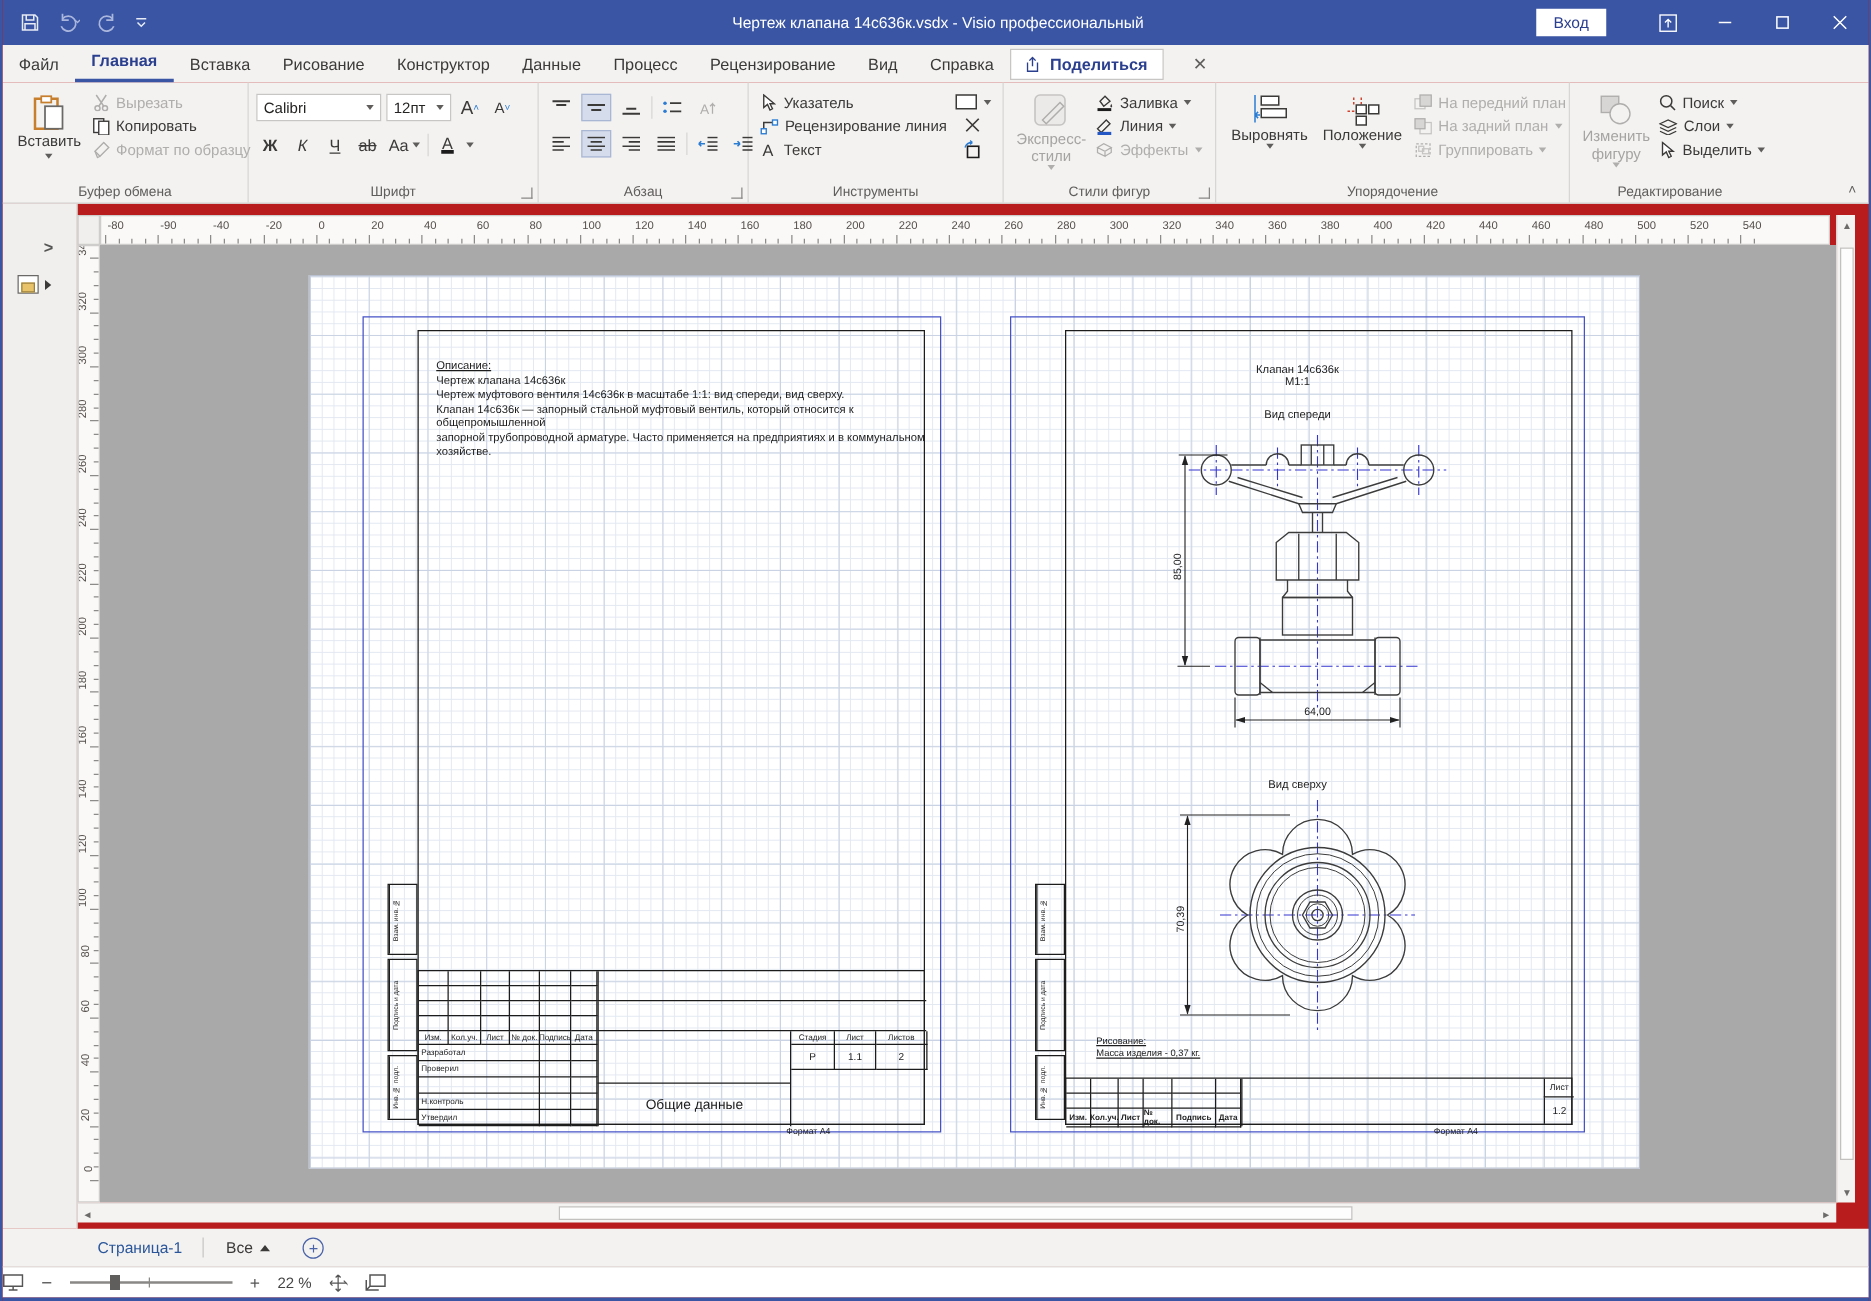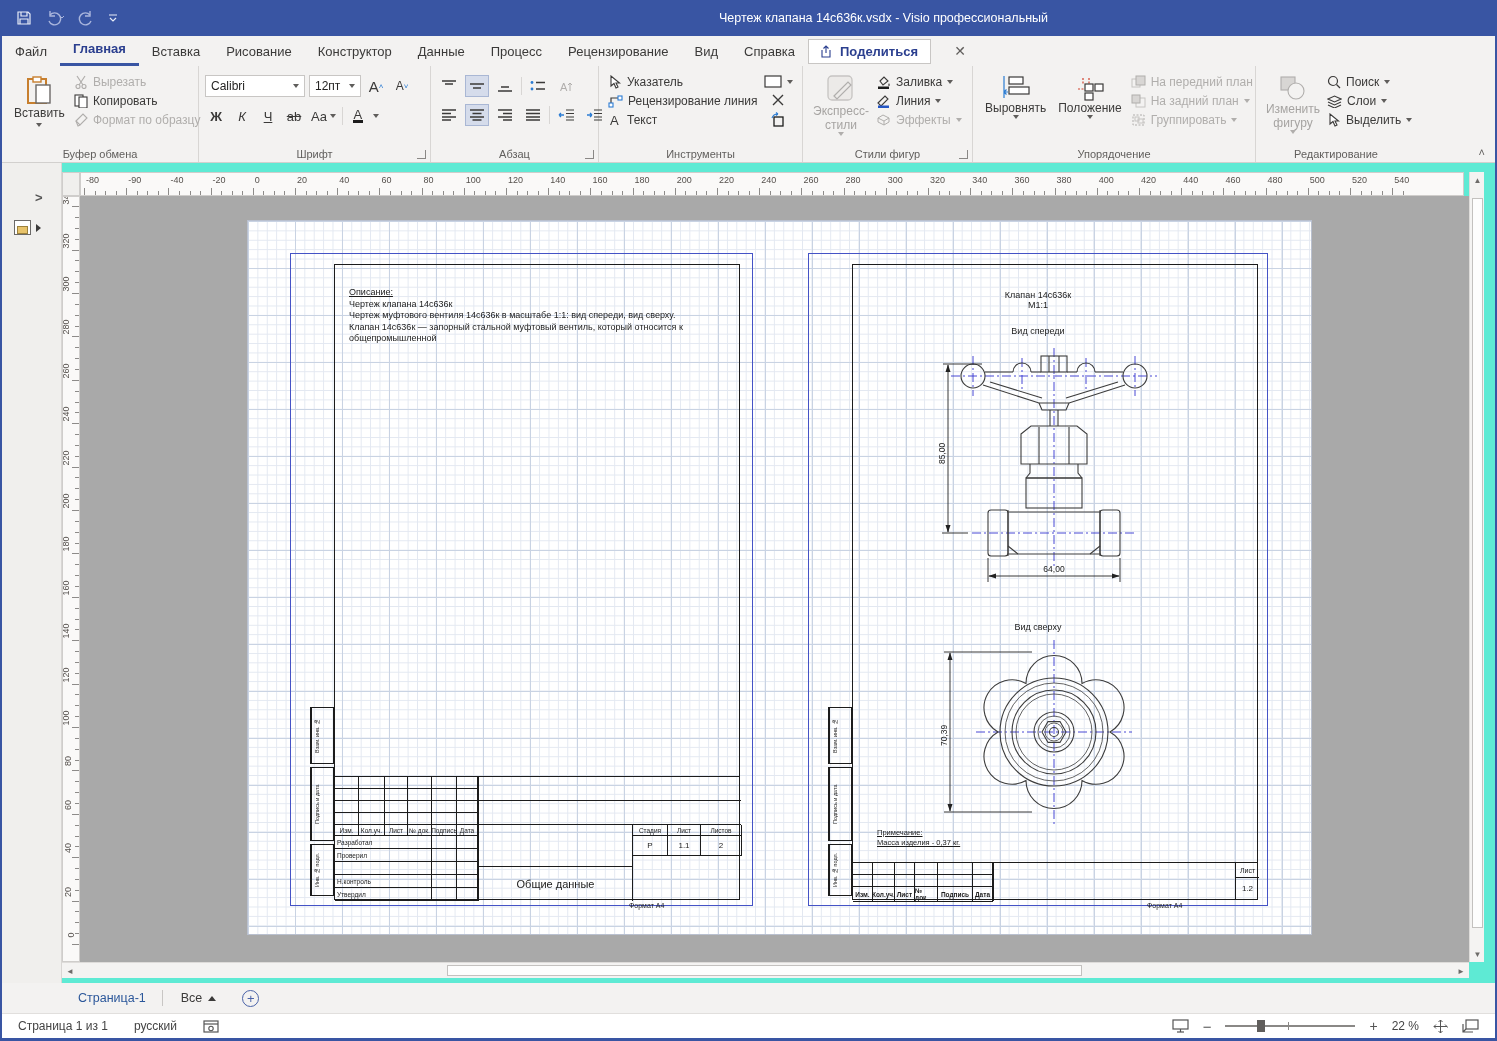--- a/index.html
+++ b/index.html
@@ -1,17 +1,17 @@
 <!DOCTYPE html>
 <html><head>
 <meta charset="utf-8">
 <style>
   *{margin:0;padding:0;box-sizing:border-box;}
   body{font-family:"Liberation Sans","DejaVu Sans",sans-serif;background:#3955a3;}
-  .app{position:relative;width:1497px;height:1041px;overflow:hidden;background:#5eead4;border-left:2px solid #3955a3;border-right:2px solid #3955a3;}
+  .app{position:relative;width:1497px;height:1041px;overflow:hidden;background:#b91c1c;border-left:2px solid #3955a3;border-right:2px solid #3955a3;}
   
   .titlebar{position:absolute;left:0;top:0;width:100%;height:36px;background:#3955a3;display:flex;align-items:center;color:#fff;}
   .qat{display:flex;align-items:center;gap:14px;padding-left:14px;width:270px;}
   .qat .qbtn{display:flex;align-items:center;color:#e8ecf7;}
   .title-text{flex:1;text-align:center;font-size:12.5px;color:#fff;white-space:nowrap;}
   .tb-right{display:flex;align-items:center;height:36px;}
   .signin{background:#fff;color:#2b3f8f;font-size:12.5px;padding:4px 14px;margin-right:26px;border:none;}
   .winbtn{width:46px;height:36px;display:flex;align-items:center;justify-content:center;color:#fff;font-size:13px;}
   
   .tabrow{position:absolute;left:0;top:36px;width:100%;height:30px;background:#f3f2f1;display:flex;align-items:center;font-size:13px;color:#3b3a39;}
@@ -121,20 +121,44 @@
             <path d="M12,1 v5 h-5" fill="none" stroke="#aab6dd" stroke-width="1.4"></path>
           </svg>
         </span>
       <span class="qbtn">
           <svg width="10" height="10" viewBox="0 0 10 10">
             <path d="M1,2 h8 M2,5 l3,3 l3,-3" fill="none" stroke="#e8ecf7" stroke-width="1.2"></path>
           </svg>
         </span>
     </div>
     <div class="title-text">Чертеж клапана 14с636к.vsdx  -  Visio профессиональный</div>
+    <div class="tb-right">
+      <button class="signin">Вход</button>
+      <span class="winbtn">
+          <svg width="15" height="15" viewBox="0 0 15 15">
+            <rect x="1" y="1" width="13" height="13" fill="none" stroke="#fff" stroke-width="1.1"></rect>
+            <path d="M7.5,11 v-6 M5,7 l2.5,-2.5 L10,7" fill="none" stroke="#fff" stroke-width="1.1"></path>
+          </svg>
+        </span>
+      <span class="winbtn">
+          <svg width="12" height="12" viewBox="0 0 12 12">
+            <line x1="1" y1="6" x2="11" y2="6" stroke="#fff" stroke-width="1.2"></line>
+          </svg>
+        </span>
+      <span class="winbtn">
+          <svg width="12" height="12" viewBox="0 0 12 12">
+            <rect x="1.5" y="1.5" width="9" height="9" fill="none" stroke="#fff" stroke-width="1.2"></rect>
+          </svg>
+        </span>
+      <span class="winbtn">
+          <svg width="12" height="12" viewBox="0 0 12 12">
+            <path d="M1,1 L11,11 M11,1 L1,11" stroke="#fff" stroke-width="1.2"></path>
+          </svg>
+        </span>
+    </div>
   </div>
 
   <div class="tabrow">
     <span class="rtab">Файл</span>
     <span class="rtab active">Главная</span>
     <span class="rtab">Вставка</span>
     <span class="rtab">Рисование</span>
     <span class="rtab">Конструктор</span>
     <span class="rtab">Данные</span>
     <span class="rtab">Процесс</span>
@@ -731,20 +755,21 @@
   <div class="canvas">
     <div class="page">
 
       <div class="sheet" style="left:42px;width:463px">
         <div class="innerframe"></div>
         <div class="desc">
           <div class="h">Описание:</div>
           <div>Чертеж клапана 14с636к</div>
           <div>Чертеж муфтового вентиля 14с636к в масштабе 1:1: вид спереди, вид сверху.</div>
           <div>Клапан 14с636к — запорный стальной муфтовый вентиль, который относится к общепромышленной</div>
+          <div>запорной трубопроводной арматуре. Часто применяется на предприятиях и в коммунальном хозяйстве.</div>
         </div>
 
         <div class="sidestrip" style="left:19px;top:453px;height:57px">
             <span class="lab">Взам. инв. №</span>
           </div>
         <div class="sidestrip" style="left:19px;top:513px;height:74px">
             <span class="lab">Подпись и дата</span>
           </div>
         <div class="sidestrip" style="left:19px;top:590px;height:52px">
             <span class="lab">Инв. № подл.</span>
@@ -915,21 +940,21 @@
           </g>
           <g stroke="#222" stroke-width="0.9" fill="none">
             <line x1="22" y1="19" x2="22" y2="177" marker-start="url(#ar2)" marker-end="url(#ar2)"></line>
             <line x1="16" y1="18" x2="104" y2="18"></line>
               <line x1="16" y1="178" x2="104" y2="178"></line>
           </g>
           <text transform="translate(19,112) rotate(-90)" font-size="8.5" fill="#222">70,39</text>
         </svg>
 
         <div class="note" style="left:68px;top:574px">
-          <div>Примечание:</div>
+          <div>Рисование:</div>
           <div>Масса изделия - 0,37 кг.</div>
         </div>
 
         <div class="sidestrip" style="left:19px;top:453px;height:57px">
             <span class="lab">Взам. инв. №</span>
           </div>
         <div class="sidestrip" style="left:19px;top:513px;height:74px">
             <span class="lab">Подпись и дата</span>
           </div>
         <div class="sidestrip" style="left:19px;top:590px;height:52px">
@@ -984,29 +1009,20 @@
     <span class="ptab">Страница-1</span>
     <span class="pdiv"></span>
     <span class="pall">
         <span>Все</span>
         <span class="up-tri"></span>
       </span>
     <span class="addpage">+</span>
   </div>
 
   <div class="statusbar">
-    <div class="lft">
-      <span>Страница 1 из 1</span>
-      <span>русский</span>
-      <svg width="16" height="13" viewBox="0 0 16 13">
-          <rect x="1" y="1" width="14" height="11" fill="none" stroke="#555" stroke-width="1.2"></rect>
-          <line x1="1" y1="4" x2="15" y2="4" stroke="#555" stroke-width="1.2"></line>
-          <circle cx="8" cy="8.5" r="2.2" fill="none" stroke="#555" stroke-width="1.1"></circle>
-        </svg>
-    </div>
     <div class="rgt">
       <svg width="17" height="14" viewBox="0 0 17 14">
           <rect x="1" y="1" width="15" height="9" fill="none" stroke="#555" stroke-width="1.2"></rect>
           <line x1="8.5" y1="10" x2="8.5" y2="13" stroke="#555" stroke-width="1.2"></line>
           <line x1="5" y1="13" x2="12" y2="13" stroke="#555" stroke-width="1.2"></line>
         </svg>
       <span style="font-size:15px;color:#555">−</span>
       <span class="zoomtrack">
           <span class="zoomnotch"></span>
           <span class="zoomthumb"></span>

